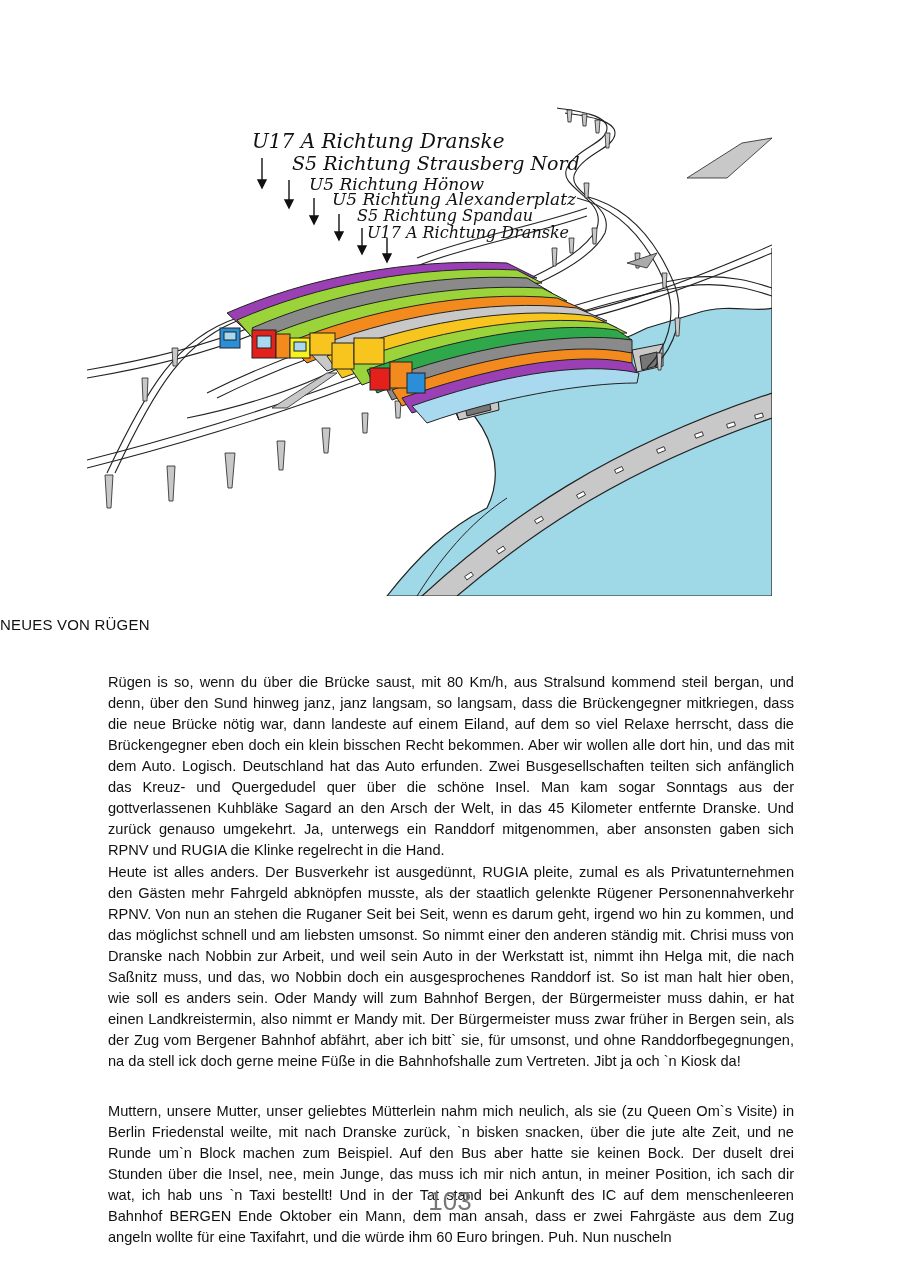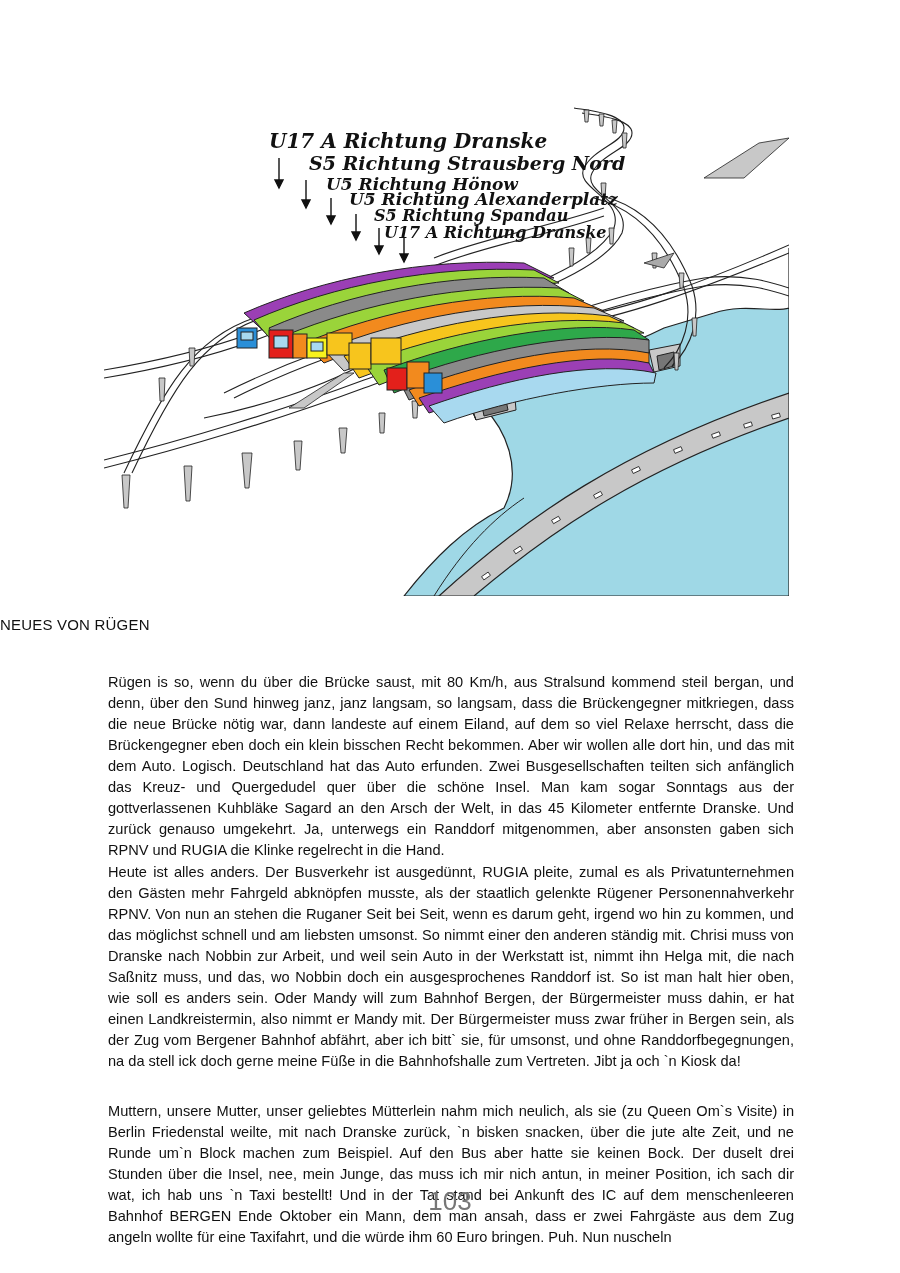--- a/index.html
+++ b/index.html
@@ -1,18 +1,18 @@
 <!DOCTYPE html>
 <html><head>
 <meta charset="utf-8">
 <style>
   html, body { margin: 0; padding: 0; background: #ffffff; }
   body { width: 900px; height: 1273px; position: relative; overflow: hidden;
          font-family: "Liberation Sans", sans-serif; color: #111; }
-  #illustration { position: absolute; left: 104px; top: 88px; width: 685px; height: 508px; font-weight: bold; }
+  #illustration { position: absolute; left: 87px; top: 88px; width: 685px; height: 508px; }
   #illustration svg { width: 100%; height: 100%; display: block; }
   .hand { font-family: "DejaVu Serif", serif; font-style: italic; fill: #111; }
   #title { position: absolute; top: 616px; left: 0; width: 900px; 
            font-size: 15px; letter-spacing: 0.2px; }
   .para { position: absolute; left: 108px; width: 686px; font-size: 14.6px; line-height: 21px;
           text-align: justify; margin: 0; }
   #p1 { top: 672px; }
   #p2 { top: 845px; margin-top: 17px; }
   #p3 { top: 1101px; }
   #page-number { position: absolute; top: 1186px; left: 0; width: 900px; text-align: center;

